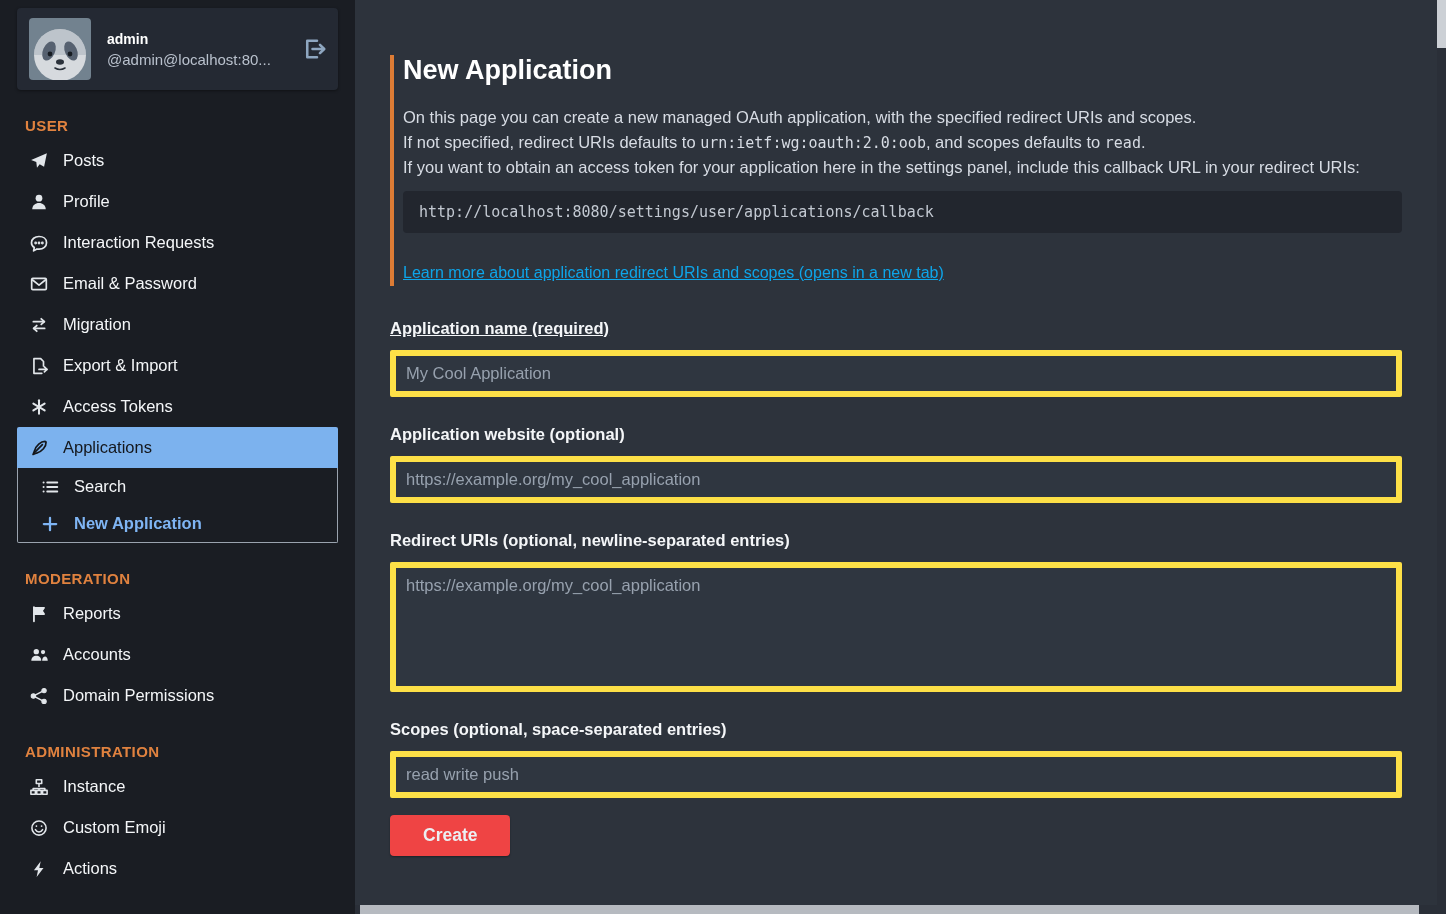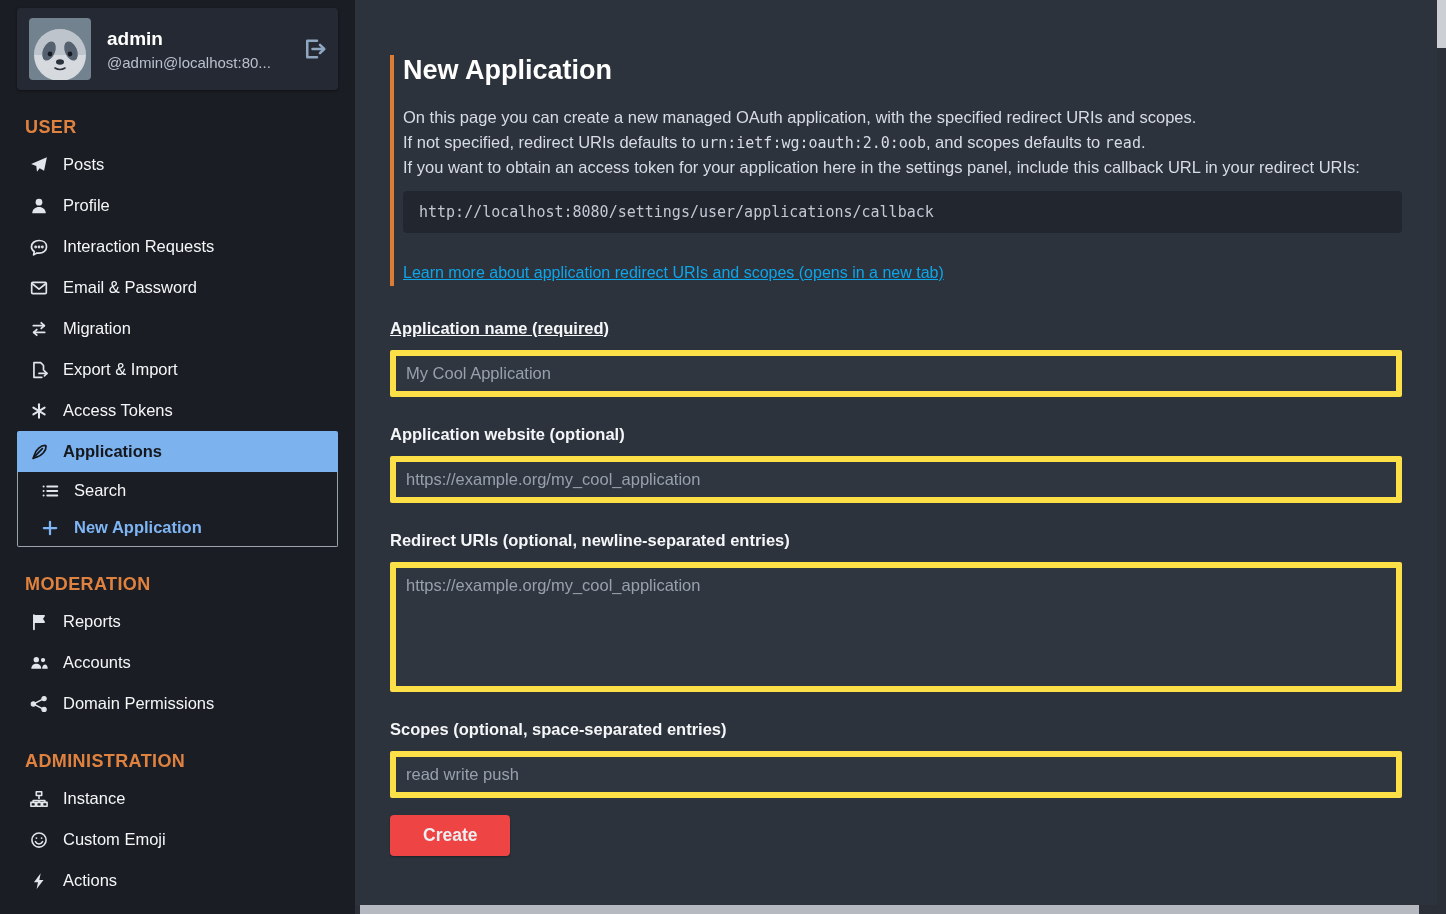--- a/index.html
+++ b/index.html
@@ -17,37 +17,37 @@
     width:355px; flex:0 0 355px; height:914px;
     padding:8px 17px 0 17px; overflow:hidden;
   }
   .user-card {
     background:#242933; border-radius:4px;
     padding:10px 12px; display:flex; align-items:center; gap:16px;
     box-shadow:0 1px 3px rgba(0,0,0,.4);
   }
   .avatar { width:62px; height:62px; border-radius:4px; overflow:hidden; flex:0 0 62px; }
   .user-meta { display:flex; flex-direction:column; gap:4px; min-width:0; }
-  .user-name { font-weight:bold; font-size:19px; color:#ffffff; }
+  .user-name { font-weight:bold; font-size:14px; color:#ffffff; }
   .user-handle { font-size:15px; color:#b9c1cd; white-space:nowrap; }
   .logout { margin-left:auto; color:#8fa; color:#8ea6c0; width:24px; height:24px; cursor:pointer; }
 
   .section-label {
-    color:#e0823f; font-weight:bold; font-size:18px;
+    color:#e0823f; font-weight:bold; font-size:15px;
     letter-spacing:.4px; margin:27px 0 6px 8px;
   }
   .nav-item {
     display:flex; align-items:center; gap:15px;
     padding:11px 8px 11px 13px;
     font-size:16.5px; color:#f4f6f8; cursor:pointer;
     border-radius:2px;
   }
   .nav-item .icon { width:18px; height:18px; flex:0 0 18px; color:#e2e6ea; display:flex; align-items:center; justify-content:center; }
   .nav-item.active {
-    background:#7cb2ee; color:#14171c; font-weight:bold;
+    background:#7cb2ee; color:#14171c; font-weight:normal;
     border-radius:2px 2px 0 0;
   }
   .nav-item.active .icon { color:#14171c; }
   .submenu {
     border:1px solid #9aa3ae; border-top:none;
     border-radius:0 0 2px 2px; margin-bottom:6px;
   }
   .submenu .nav-item { padding-left:23px; padding-top:9px; padding-bottom:9px; }
   .nav-item.sub-active { color:#7fb5f4; font-weight:bold; }
   .nav-item.sub-active .icon { color:#7fb5f4; }

